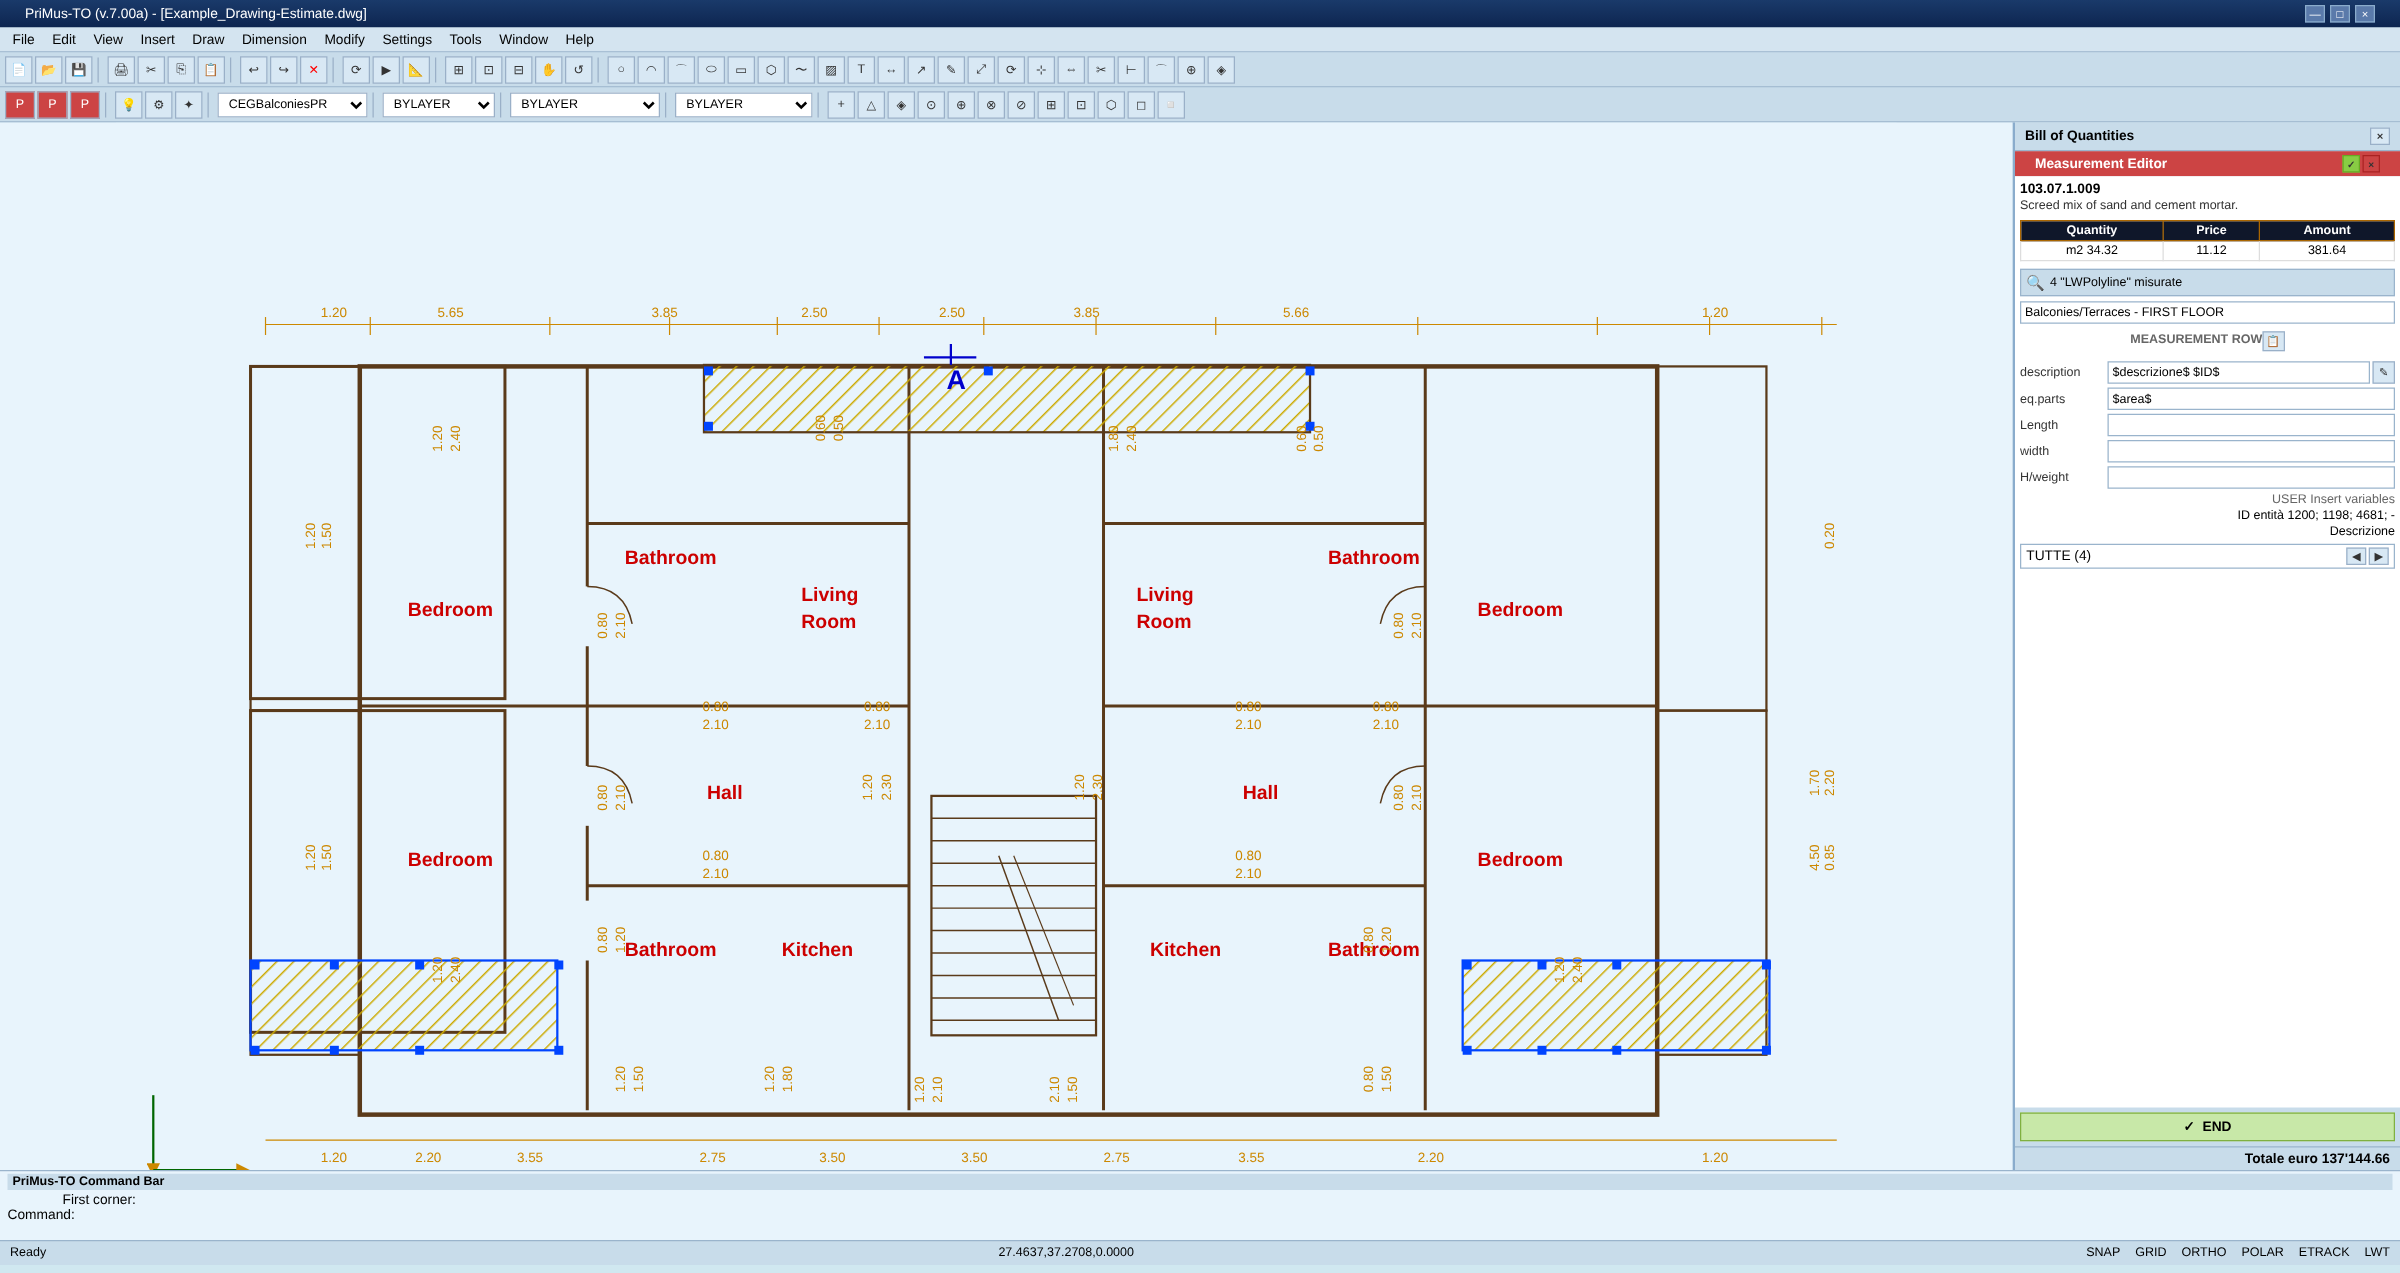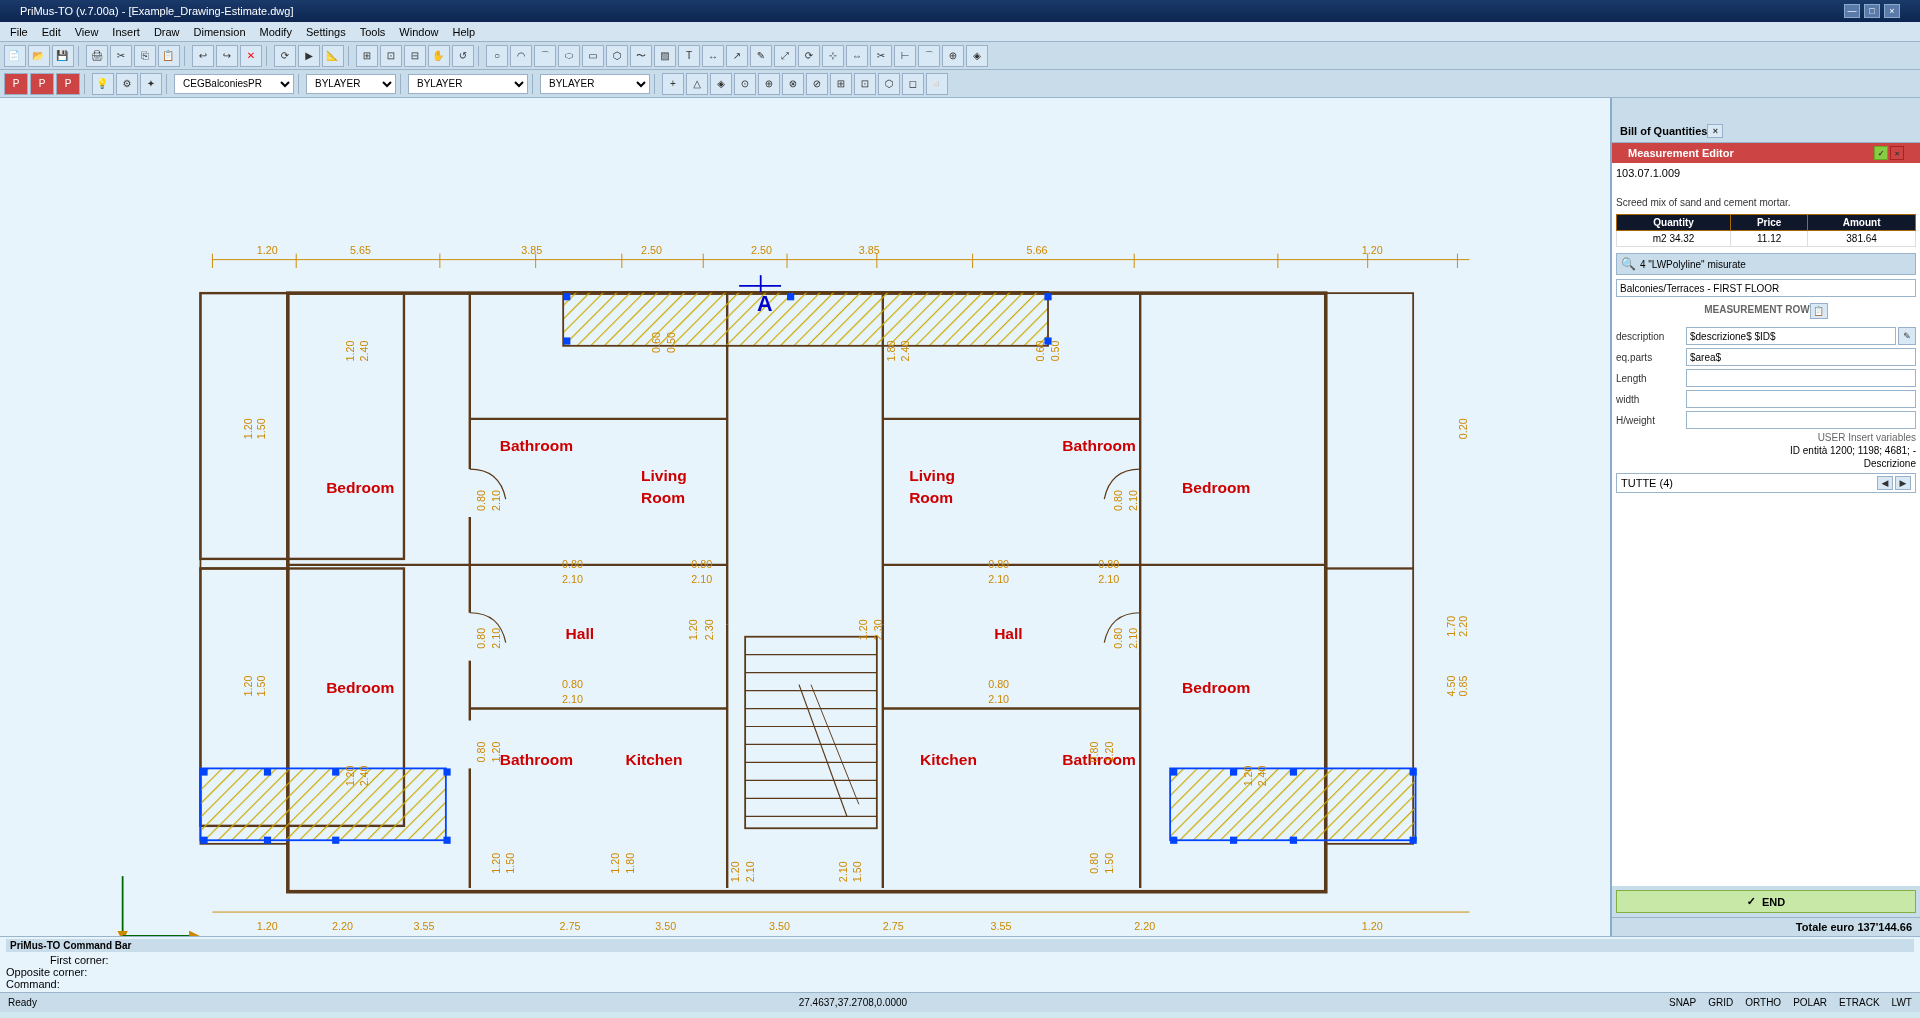--- a/index.html
+++ b/index.html
@@ -101,41 +101,40 @@
       display: flex;
       flex-direction: column;
     }
     #boq-header {
       background: #c8dcea;
       padding: 4px 8px;
       font-size: 11px;
       font-weight: bold;
       border-bottom: 1px solid #9ab4cc;
       display: flex;
-      justify-content: flex-start;
-      align-items: center;
-      margin-top: 22px;
+      justify-content: space-between;
+      align-items: center;
     }
     #boq-title-bar {
       background: #cc4444;
       color: white;
       padding: 3px 16px;
       font-size: 11px;
       font-weight: bold;
       display: flex;
       justify-content: space-between;
       align-items: center;
     }
     #boq-content {
       flex: 1;
       background: white;
       padding: 4px;
       overflow-y: auto;
     }
-    .boq-code { font-size: 11px; font-weight: normal; margin-bottom: 18px; }
+    .boq-code { font-size: 11px; font-weight: bold; margin-bottom: 2px; }
     .boq-desc { font-size: 10px; color: #333; margin-bottom: 6px; }
     .boq-table { width: 100%; border-collapse: collapse; margin-bottom: 6px; font-size: 10px; }
     .boq-table th {
       background: #0f172a;
       color: white;
       padding: 2px 4px;
       text-align: center;
       border: 1px solid #aa6600;
     }
     .boq-table td {
@@ -697,21 +696,20 @@
       <span>END</span>
     </div>
 
     <div id="boq-total">Totale  euro  137'144.66</div>
   </div>
 </div>
 
 <div id="command-bar">
   <div style="font-size:10px;font-weight:bold;background:#c8dcea;padding:1px 4px;margin-bottom:2px;">PriMus-TO Command Bar</div>
   <div style="font-size:11px;padding-left:44px;">First corner:</div>
-  <div style="font-size:11px;">Opposite corner:</div>
   <div style="font-size:11px;">Command:</div>
 </div>
 
 <div id="status-bar">
   <span>Ready</span>
   <div id="coord-display">27.4637,37.2708,0.0000</div>
   <div class="status-items">
     <span>SNAP</span>
     <span>GRID</span>
     <span>ORTHO</span>

